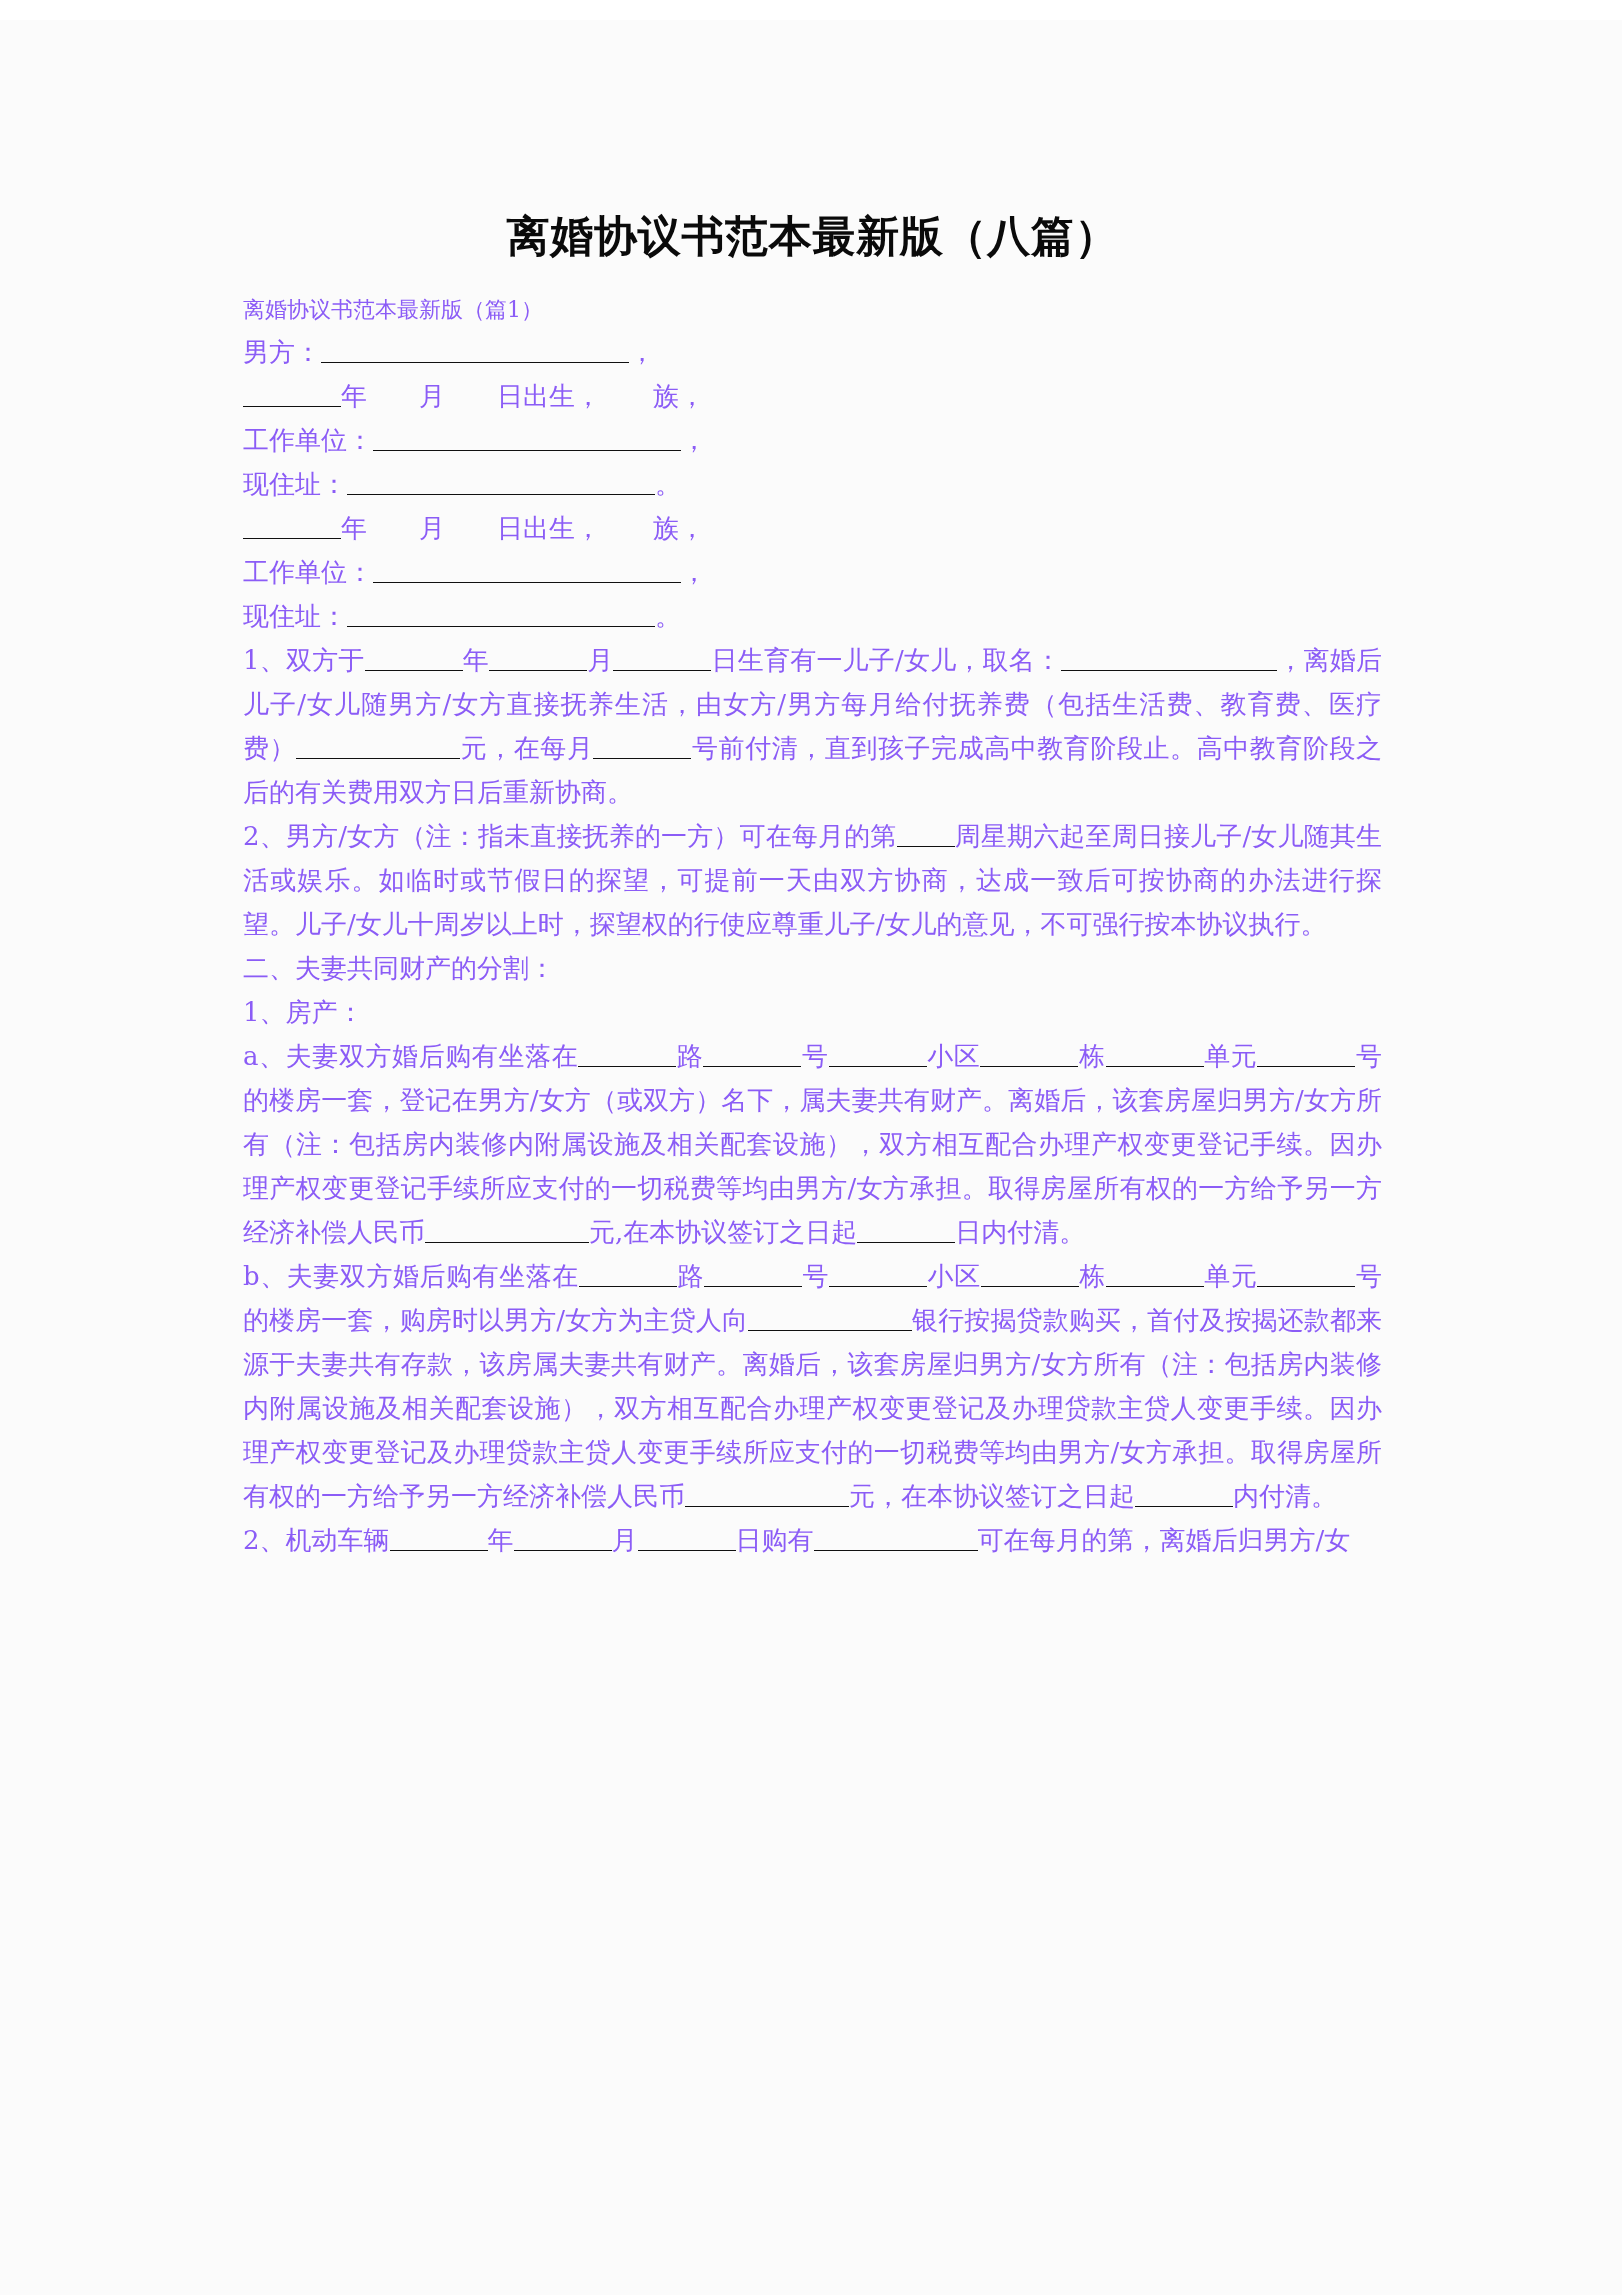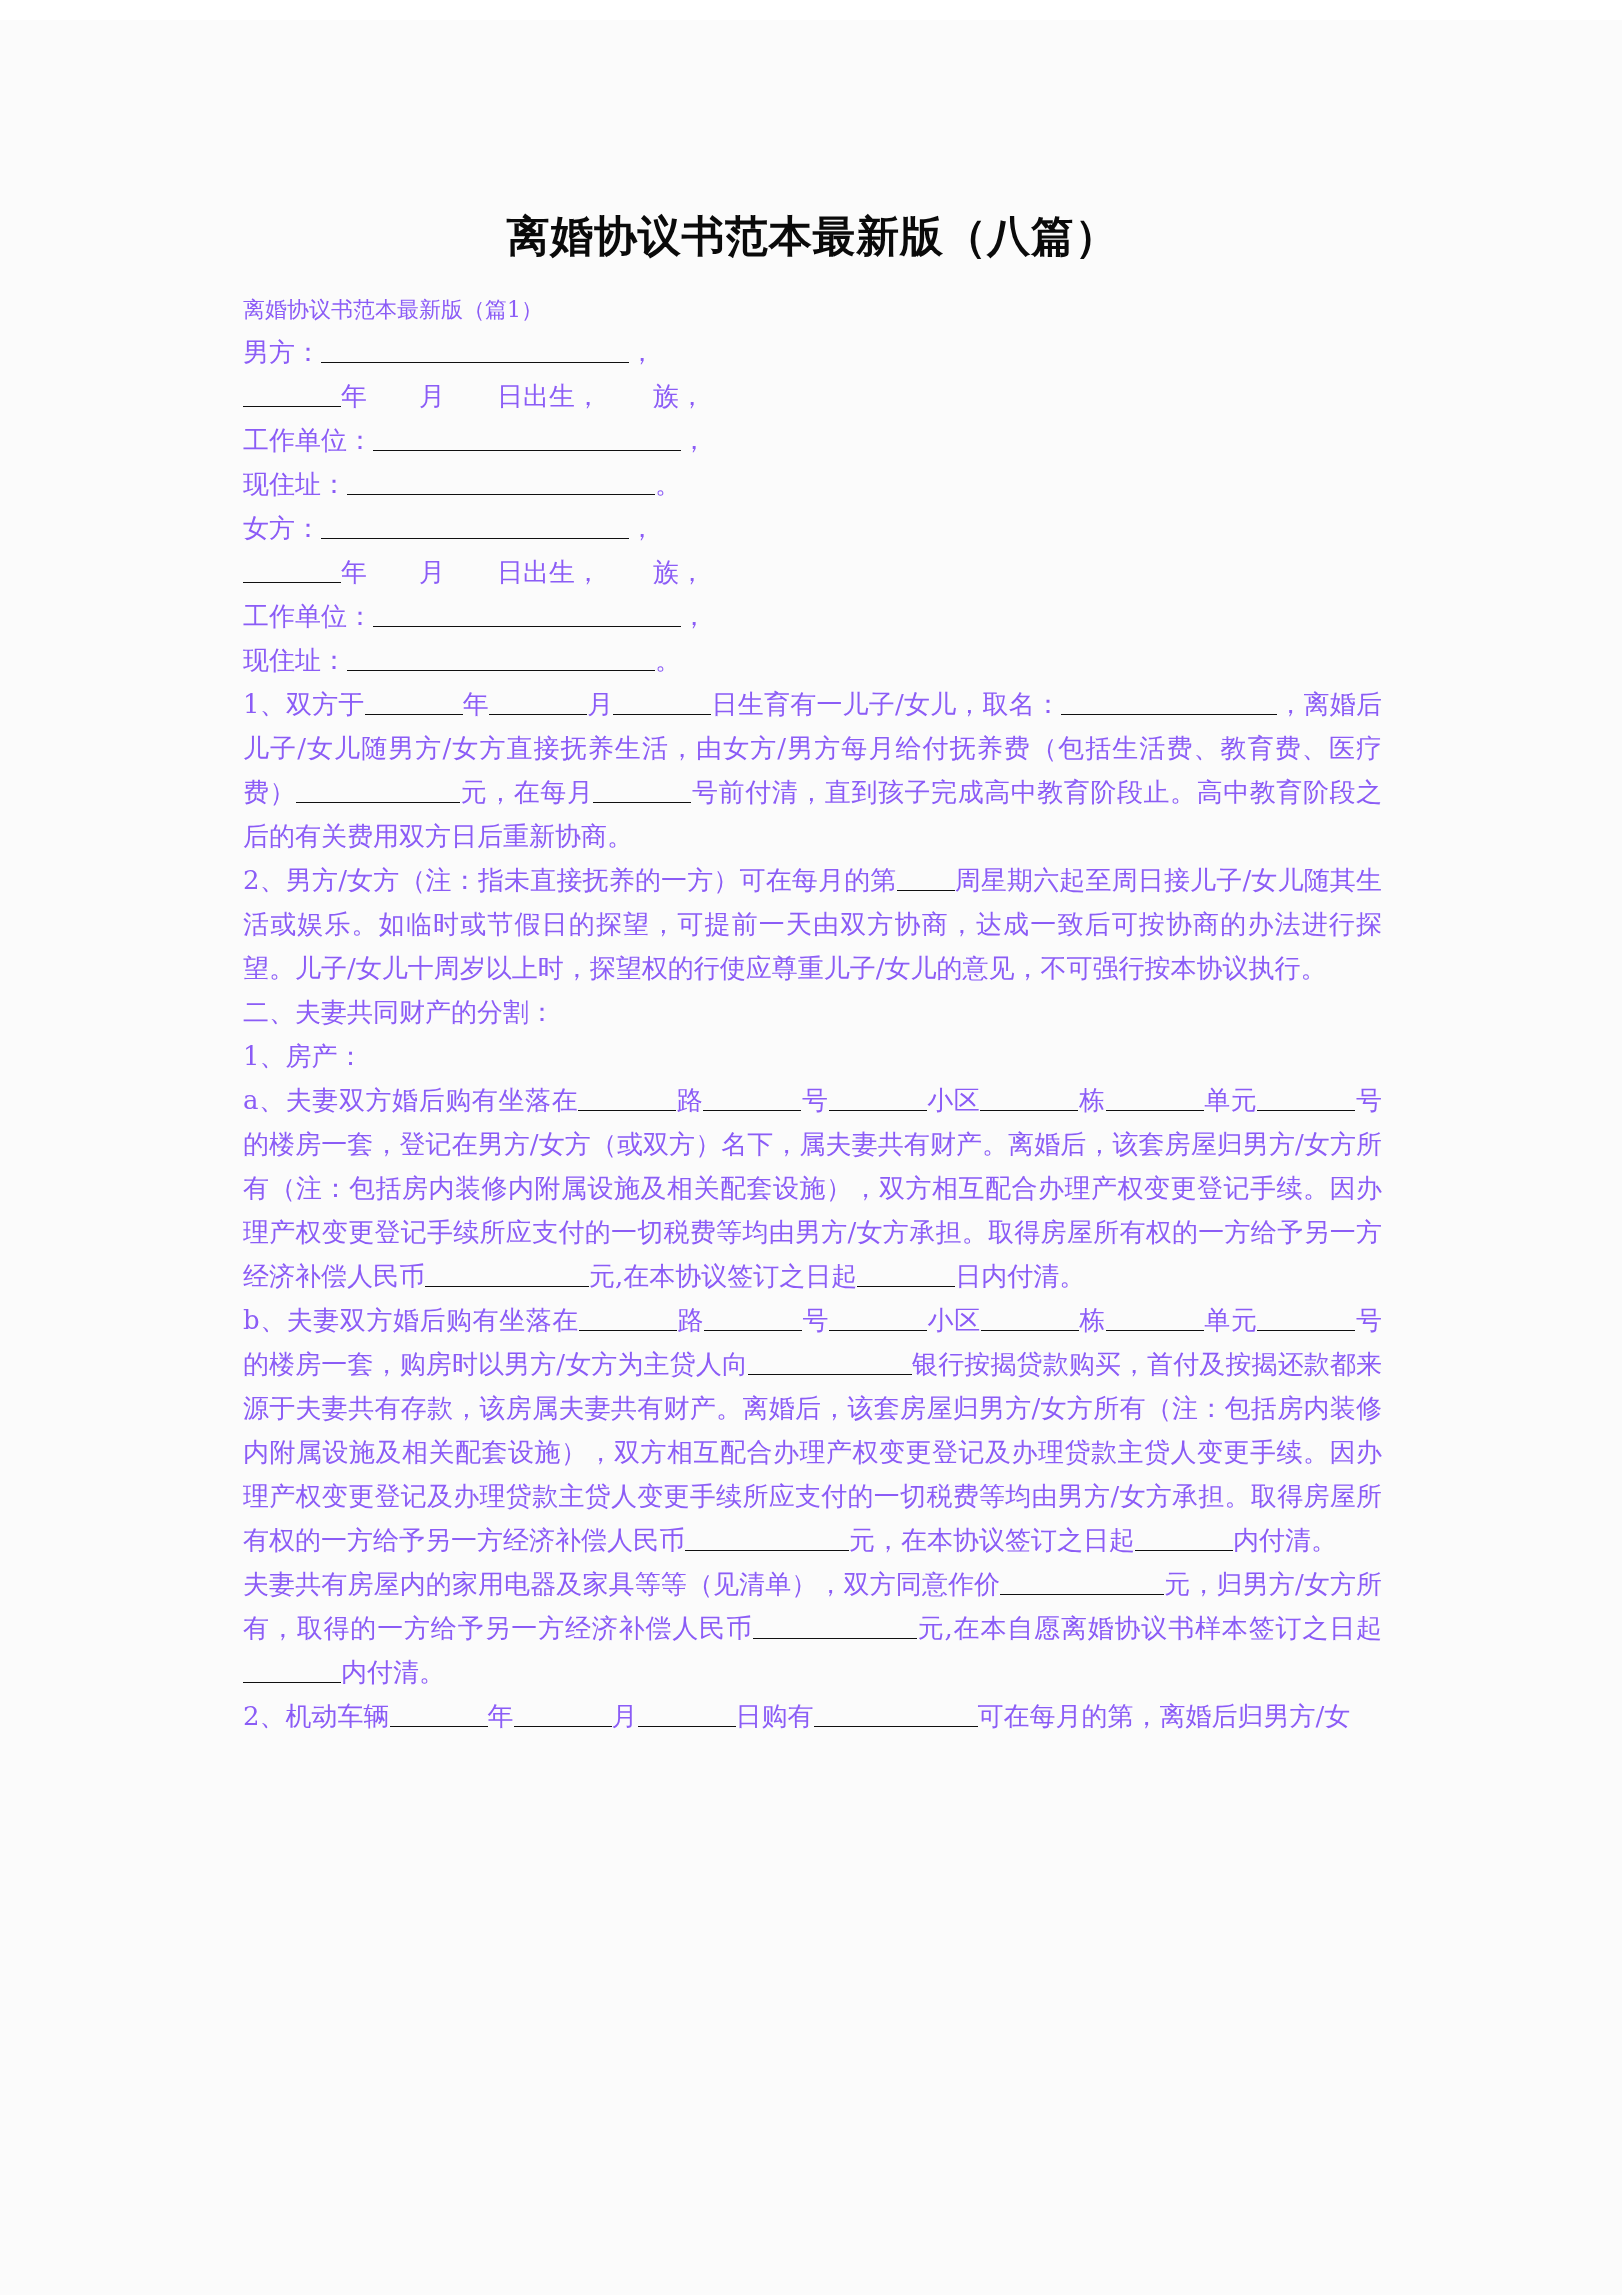--- a/index.html
+++ b/index.html
@@ -83,21 +83,20 @@
       <p class="para subhead">离婚协议书范本最新版（篇1）</p>
 
       <p class="para"><span>男方：</span><span class="blank b-xxl"></span><span>，</span></p>
 
       <p class="para"><span class="blank b-md"></span><span>年　　月　　日出生，　　族，</span></p>
 
       <p class="para"><span>工作单位：</span><span class="blank b-xxl"></span><span>，</span></p>
 
       <p class="para"><span>现住址：</span><span class="blank b-xxl"></span><span>。</span></p>
 
-      <p class="para"><span>女方：</span><span class="blank b-xxl"></span><span>，</span></p>
 
       <p class="para"><span class="blank b-md"></span><span>年　　月　　日出生，　　族，</span></p>
 
       <p class="para"><span>工作单位：</span><span class="blank b-xxl"></span><span>，</span></p>
 
       <p class="para"><span>现住址：</span><span class="blank b-xxl"></span><span>。</span></p>
 
 
 
 
@@ -106,20 +105,19 @@
       <p class="para"><span>2、男方/女方（注：指未直接抚养的一方）可在每月的第</span><span class="blank b-sm"></span><span>周星期六起至周日接儿子/女儿随其生活或娱乐。如临时或节假日的探望，可提前一天由双方协商，达成一致后可按协商的办法进行探望。儿子/女儿十周岁以上时，探望权的行使应尊重儿子/女儿的意见，不可强行按本协议执行。</span></p>
 
       <p class="para">二、夫妻共同财产的分割：</p>
 
       <p class="para">1、房产：</p>
 
       <p class="para"><span>a、夫妻双方婚后购有坐落在</span><span class="blank b-md"></span><span>路</span><span class="blank b-md"></span><span>号</span><span class="blank b-md"></span><span>小区</span><span class="blank b-md"></span><span>栋</span><span class="blank b-md"></span><span>单元</span><span class="blank b-md"></span><span>号的楼房一套，登记在男方/女方（或双方）名下，属夫妻共有财产。离婚后，该套房屋归男方/女方所有（注：包括房内装修内附属设施及相关配套设施），双方相互配合办理产权变更登记手续。因办理产权变更登记手续所应支付的一切税费等均由男方/女方承担。取得房屋所有权的一方给予另一方经济补偿人民币</span><span class="blank b-lg"></span><span>元,在本协议签订之日起</span><span class="blank b-md"></span><span>日内付清。</span></p>
 
       <p class="para"><span>b、夫妻双方婚后购有坐落在</span><span class="blank b-md"></span><span>路</span><span class="blank b-md"></span><span>号</span><span class="blank b-md"></span><span>小区</span><span class="blank b-md"></span><span>栋</span><span class="blank b-md"></span><span>单元</span><span class="blank b-md"></span><span>号的楼房一套，购房时以男方/女方为主贷人向</span><span class="blank b-lg"></span><span>银行按揭贷款购买，首付及按揭还款都来源于夫妻共有存款，该房属夫妻共有财产。离婚后，该套房屋归男方/女方所有（注：包括房内装修内附属设施及相关配套设施），双方相互配合办理产权变更登记及办理贷款主贷人变更手续。因办理产权变更登记及办理贷款主贷人变更手续所应支付的一切税费等均由男方/女方承担。取得房屋所有权的一方给予另一方经济补偿人民币</span><span class="blank b-lg"></span><span>元，在本协议签订之日起</span><span class="blank b-md"></span><span>内付清。</span></p>
 
-      <p class="para"><span>夫妻共有房屋内的家用电器及家具等等（见清单），双方同意作价</span><span class="blank b-lg"></span><span>元，归男方/女方所有，取得的一方给予另一方经济补偿人民币</span><span class="blank b-lg"></span><span>元,在本自愿离婚协议书样本签订之日起</span><span class="blank b-md"></span><span>内付清。</span></p>
 
       <p class="para"><span>2、机动车辆</span><span class="blank b-md"></span><span>年</span><span class="blank b-md"></span><span>月</span><span class="blank b-md"></span><span>日购有</span><span class="blank b-lg"></span><span>可在每月的第，离婚后归男方/女</span></p>
 
     </div>
   </div>
 </div>
 
 
 </body></html>

